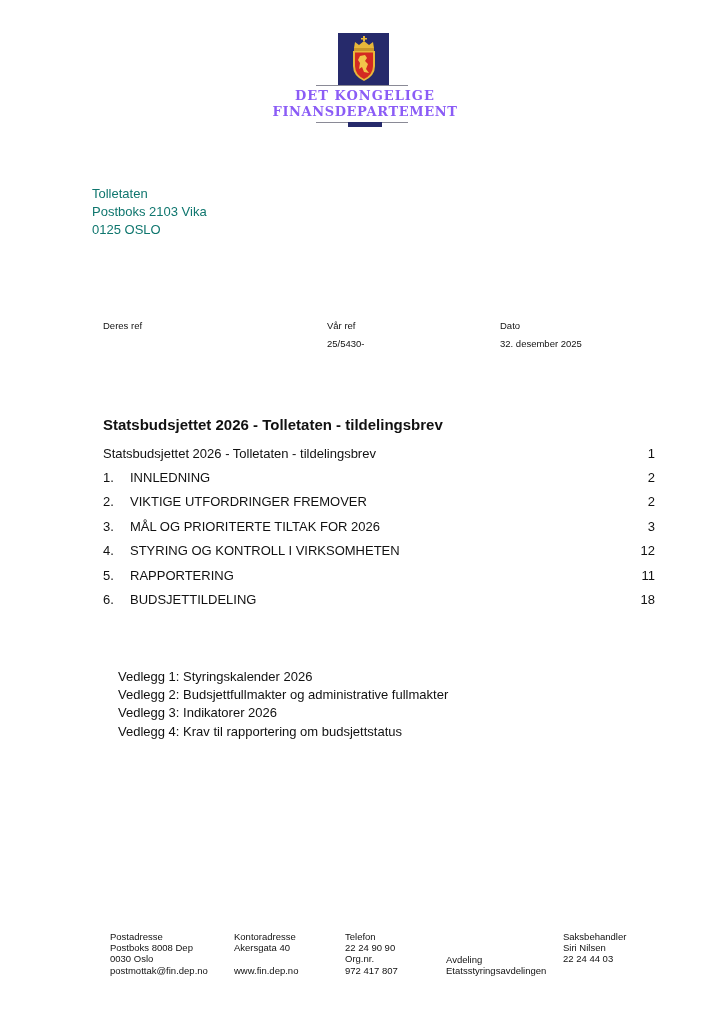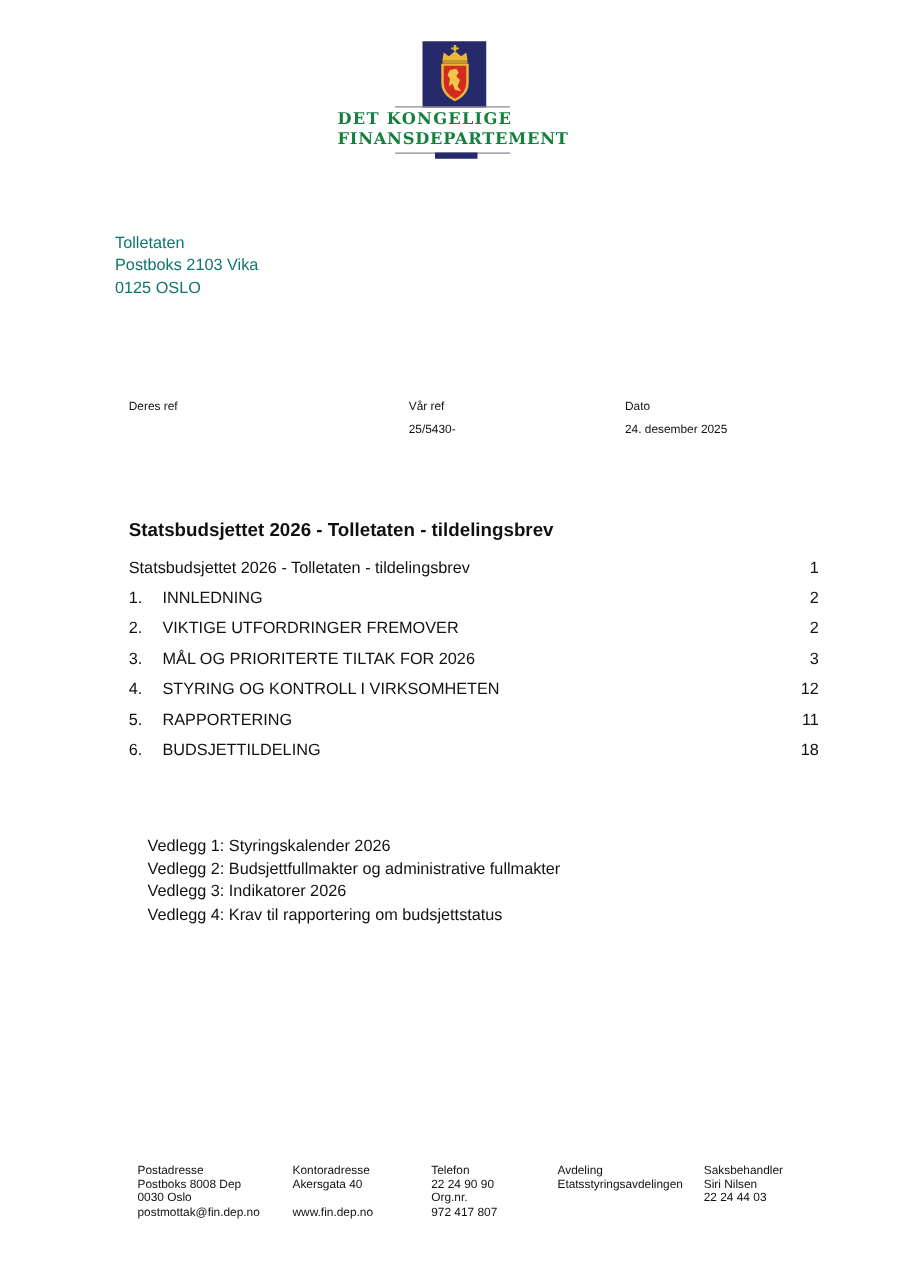--- a/index.html
+++ b/index.html
@@ -7,22 +7,22 @@
   body { position:relative; font-family:"Liberation Sans", sans-serif; color:#111; }
 
   .logo { position:absolute; left:270px; top:30px; width:190px; height:100px; }
   .logo .panel { position:absolute; left:68px; top:3px; width:51px; height:53px; background:#262a6b; }
   .logo .panel-bottom { position:absolute; left:78px; top:92px; width:34px; height:5px; background:#262a6b; }
   .logo .rule { position:absolute; left:46px; width:92px; height:1px; background:#8a8a96; }
   .logo .rule.top { top:55px; }
   .logo .rule.bottom { top:92px; }
   .logo .crest { position:absolute; left:80px; top:6px; width:28px; height:46px; }
   .logo .line1, .logo .line2 {
-    position:absolute; left:0; width:190px; 
-    font-family:"DejaVu Serif", serif; font-weight:bold; color:#15803d; letter-spacing:1px;
+    position:absolute; left:0; width:190px; text-align:center;
+    font-family:"DejaVu Serif", serif; font-weight:bold; color:#8b5cf6; letter-spacing:1px;
   }
   .logo .line1 { top:58px; font-size:13px; }
   .logo .line2 { top:74px; font-size:13px; letter-spacing:0.6px; }
 
   .addr { position:absolute; left:92px; top:185px; font-size:13px; line-height:18px; color:#0f766e; }
 
   .refs { position:absolute; top:320px; font-size:9.5px; color:#111; }
   .refs .lab { height:18px; }
   .col-deres { left:103px; }
   .col-var { left:327px; }
@@ -32,21 +32,21 @@
 
   .toc { position:absolute; left:103px; top:441px; width:552px; font-size:13px; color:#111; }
   .toc .row { display:flex; height:24.4px; align-items:center; }
   .toc .num { width:27px; }
   .toc .text { flex:1; }
   .toc .page { width:30px; text-align:right; }
 
   .appendix { position:absolute; left:118px; top:668px; font-size:13px; line-height:18.2px; color:#111; }
 
   .footer { position:absolute; top:931px; font-size:9.5px; line-height:11.2px; color:#111; }
-  .f1 { left:110px; } .f2 { left:234px; } .f3 { left:345px; } .f4 { left:446px; } .f5 { left:563px; }
+  .f1 { left:110px; } .f2 { left:234px; } .f3 { left:345px; } .f4 { left:446px;margin-top:23px; } .f5 { left:563px; }
 </style>
 </head>
 <body>
 
 <div class="logo">
   <div class="panel"></div>
   <svg class="crest" viewBox="0 0 28 46">
     <rect x="13" y="0" width="2" height="5" fill="#e8b83a"></rect>
     <rect x="11" y="2" width="6" height="1.5" fill="#e8b83a"></rect>
     <path d="M4 12 L5 6 L9 9 L14 5 L19 9 L23 6 L24 12 Z" fill="#e8b83a"></path>
@@ -71,21 +71,21 @@
 <div class="refs col-deres">
   <div class="lab">Deres ref</div>
   <div></div>
 </div>
 <div class="refs col-var">
   <div class="lab">Vår ref</div>
   <div>25/5430-</div>
 </div>
 <div class="refs col-dato">
   <div class="lab">Dato</div>
-  <div>24. desember 2025</div>
+  <div>32. desember 2025</div>
 </div>
 
 <div class="title">Statsbudsjettet 2026 - Tolletaten - tildelingsbrev</div>
 
 <div class="toc">
   <div class="row">
     <span class="text">Statsbudsjettet 2026 - Tolletaten - tildelingsbrev</span>
     <span class="page">1</span>
   </div>
   <div class="row">

